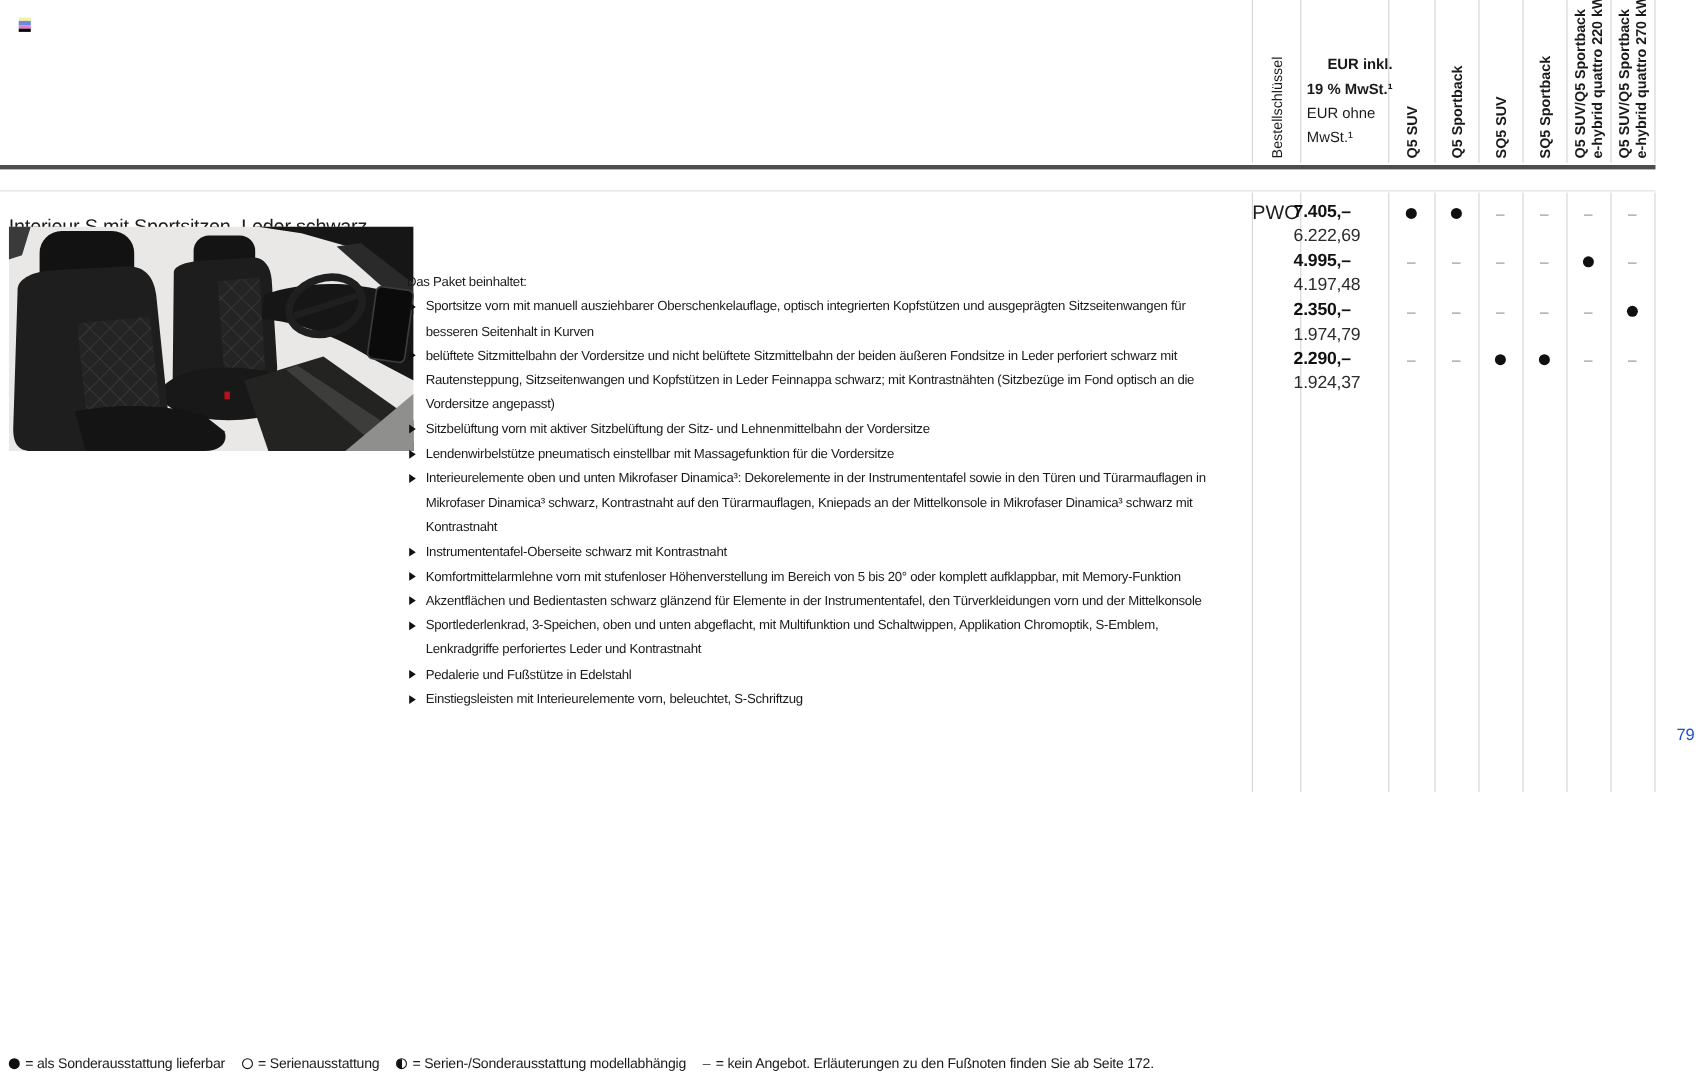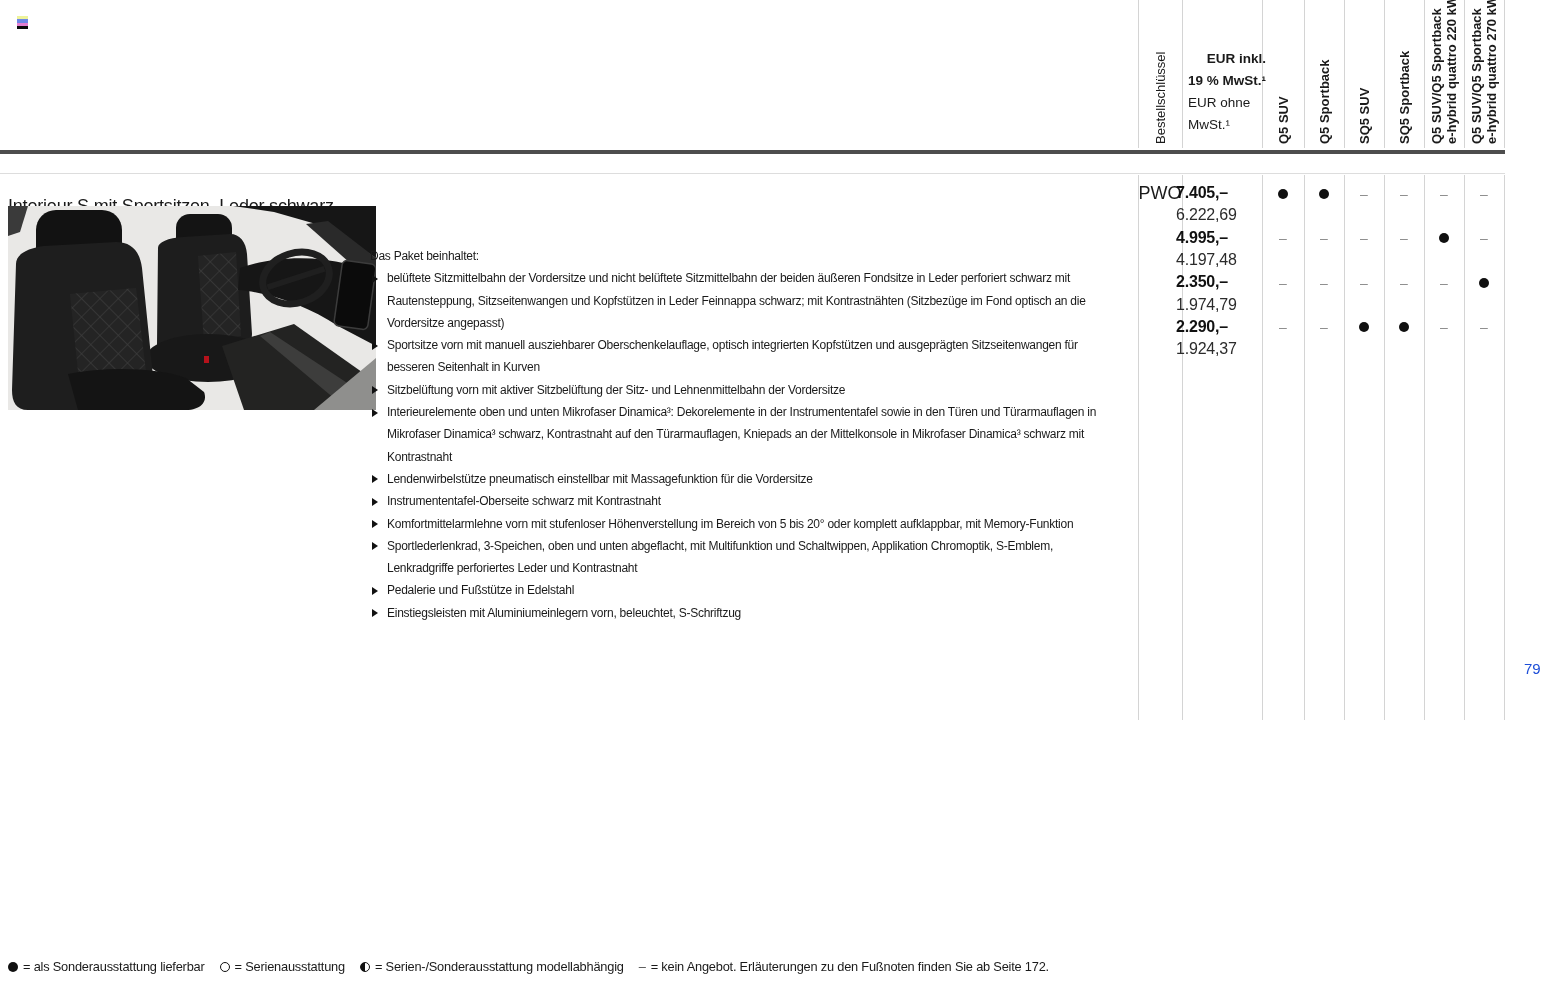--- a/index.html
+++ b/index.html
@@ -154,30 +154,31 @@
     <path d="M60,168 C100,160 150,162 178,172 L196,186 C200,196 192,204 178,204 L70,204 Z" fill="#141414"></path>
     <path d="M214,140 L286,118 L368,176 L368,204 L236,204 Z" fill="#232322"></path>
     <path d="M252,130 L262,126 L368,196 L368,204 L340,204 Z" fill="#3d3d3c"></path>
     <path d="M306,204 L368,152 L368,204 Z" fill="#8f8f8d"></path>
     <rect x="196" y="150" width="5" height="7" fill="#b5121b"></rect>
   </svg>
 
   <div class="package">
     <p class="intro">Das Paket beinhaltet:</p>
     <ul id="package-list">
+        <li><span class="tri"></span><span>Sportsitze vorn mit manuell ausziehbarer Oberschenkelauflage, optisch integrierten Kopfstützen und ausgeprägten Sitzseitenwangen für besseren Seitenhalt in Kurven</span></li>
         <li><span class="tri"></span><span>belüftete Sitzmittelbahn der Vordersitze und nicht belüftete Sitzmittelbahn der beiden äußeren Fondsitze in Leder perforiert schwarz mit Rautensteppung, Sitzseitenwangen und Kopfstützen in Leder Feinnappa schwarz; mit Kontrastnähten (Sitzbezüge im Fond optisch an die Vordersitze angepasst)</span></li>
-        <li><span class="tri"></span><span>Sportsitze vorn mit manuell ausziehbarer Oberschenkelauflage, optisch integrierten Kopfstützen und ausgeprägten Sitzseitenwangen für besseren Seitenhalt in Kurven</span></li>
         <li><span class="tri"></span><span>Sitzbelüftung vorn mit aktiver Sitzbelüftung der Sitz- und Lehnenmittelbahn der Vordersitze</span></li>
+        <li><span class="tri"></span><span>Lendenwirbelstütze pneumatisch einstellbar mit Massagefunktion für die Vordersitze</span></li>
         <li><span class="tri"></span><span>Interieurelemente oben und unten Mikrofaser Dinamica³: Dekorelemente in der Instrumententafel sowie in den Türen und Türarmauflagen in Mikrofaser Dinamica³ schwarz, Kontrastnaht auf den Türarmauflagen, Kniepads an der Mittelkonsole in Mikrofaser Dinamica³ schwarz mit Kontrastnaht</span></li>
-        <li><span class="tri"></span><span>Lendenwirbelstütze pneumatisch einstellbar mit Massagefunktion für die Vordersitze</span></li>
         <li><span class="tri"></span><span>Instrumententafel-Oberseite schwarz mit Kontrastnaht</span></li>
         <li><span class="tri"></span><span>Komfortmittelarmlehne vorn mit stufenloser Höhenverstellung im Bereich von 5 bis 20° oder komplett aufklappbar, mit Memory-Funktion</span></li>
+        <li><span class="tri"></span><span>Akzentflächen und Bedientasten schwarz glänzend für Elemente in der Instrumententafel, den Türverkleidungen vorn und der Mittelkonsole</span></li>
         <li><span class="tri"></span><span>Sportlederlenkrad, 3-Speichen, oben und unten abgeflacht, mit Multifunktion und Schaltwippen, Applikation Chromoptik, S-Emblem, Lenkradgriffe perforiertes Leder und Kontrastnaht</span></li>
         <li><span class="tri"></span><span>Pedalerie und Fußstütze in Edelstahl</span></li>
-        <li><span class="tri"></span><span>Einstiegsleisten mit Aluminiumeinlegern vorn, beleuchtet, S-Schriftzug</span></li>
+        <li><span class="tri"></span><span>Einstiegsleisten mit Interieurelemente vorn, beleuchtet, S-Schriftzug</span></li>
       </ul>
   </div>
 
   <div class="code-cell">PWO</div>
   <div class="price-groups" id="price-groups">
       <div class="price-group">
         <div class="gross">7.405,–</div>
         <div class="net">6.222,69</div>
       </div>
       <div class="price-group">

